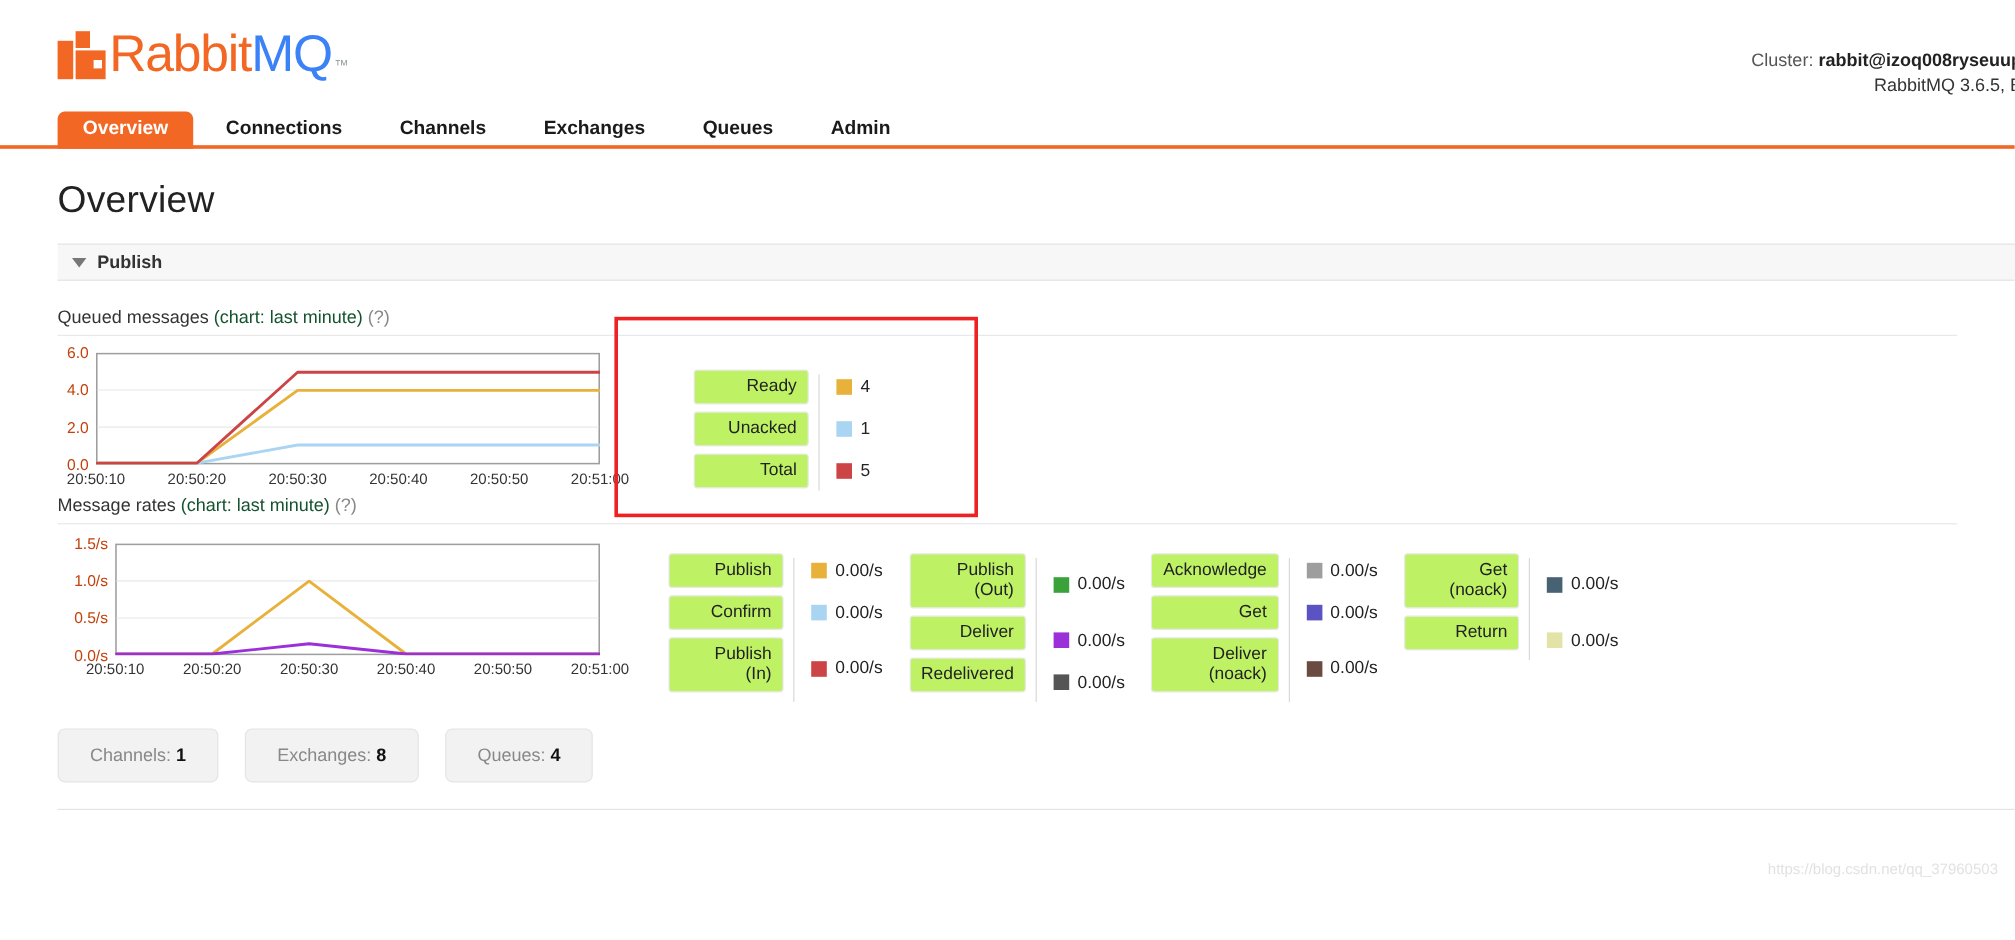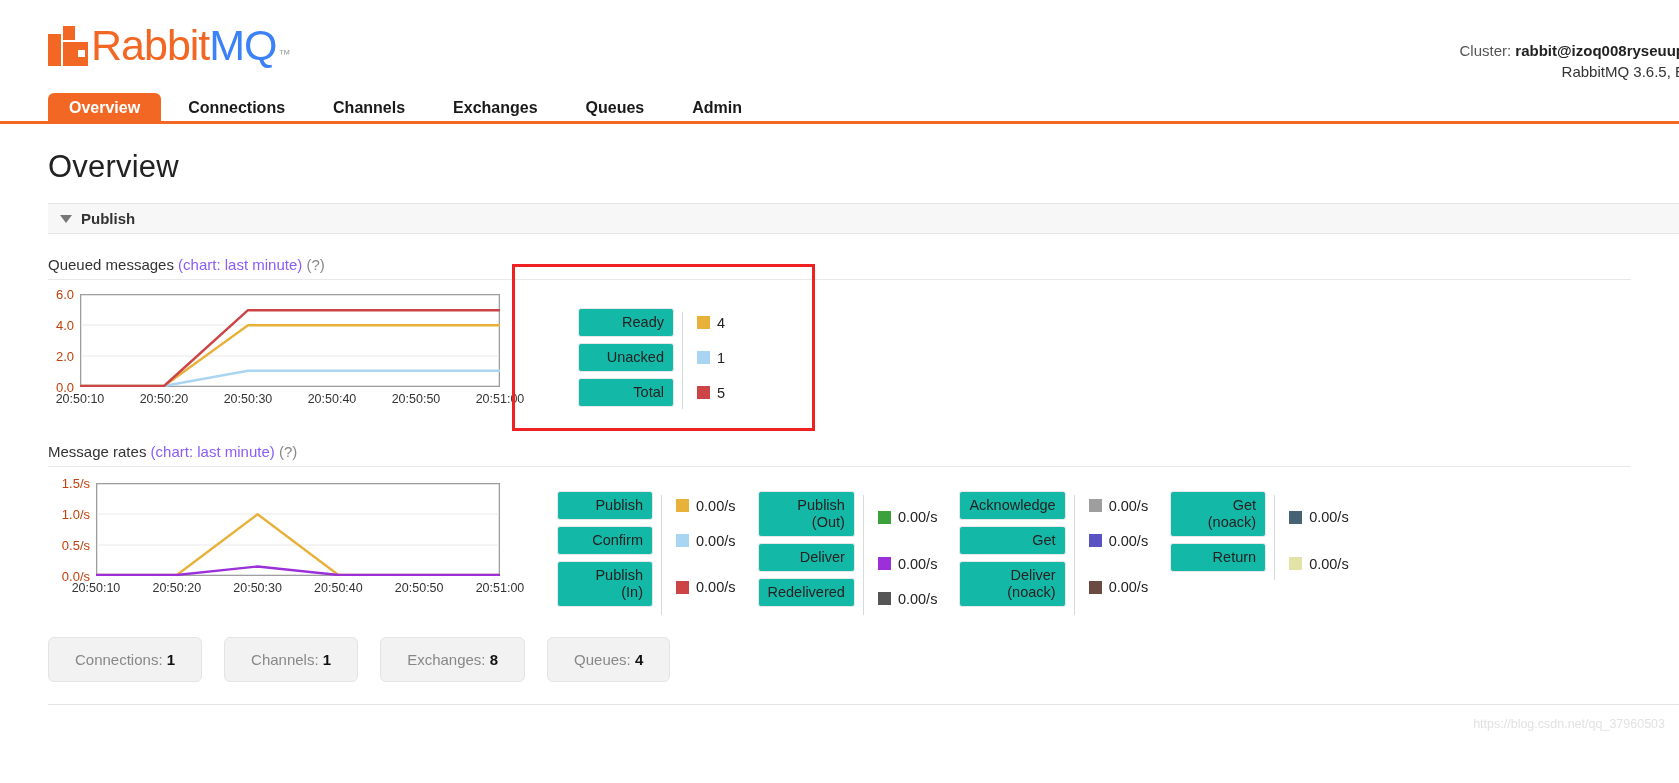--- a/index.html
+++ b/index.html
@@ -137,21 +137,21 @@
     color: #333;
   }
 
   .block-label {
     font-size: 15px;
     color: #333;
     padding-bottom: 6px;
     border-bottom: 1px solid #e8e8e8;
     margin-right: 48px;
   }
-  .block-label .muted { color: #8b5cf6; text-align: right; }
+  .block-label .muted { color: #14532d; text-align: right; }
   .block-label .q { color: #888; cursor: pointer; }
 
   
   .chart-row {
     display: flex;
     align-items: flex-start;
     position: relative;
   }
   .chart-wrap { position: relative; }
   .chart-area { position: relative; }
@@ -186,21 +186,21 @@
   }
   .legend-labels { display: flex; flex-direction: column; }
   .legend-values { display: flex; flex-direction: column; }
   .legend-divider {
     width: 1px;
     background: #d9d9d9;
     margin: 4px 14px 4px 8px;
     align-self: stretch;
   }
   .lg-label {
-    background: #14b8a6;
+    background: #bef264;
     border: 1px solid #e8e8e8;
     border-radius: 3px;
     font-size: 14.5px;
     color: #222;
     text-align: right;
     padding: 5px 9px;
     margin-bottom: 6px;
     min-width: 96px;
     line-height: 17px;
     white-space: pre-line;
@@ -355,21 +355,21 @@
               </div>
               <div class="lg-val">
                 <span class="swatch" style="background: rgb(204, 68, 69);"></span>
                 <span>5</span>
               </div>
             </div>
         </div>
       </div>
     </div>
 
-    <div class="block-label" style="width:1583px; margin-top:30px;">
+    <div class="block-label" style="width:1583px; ">
       <span>Message rates</span>
       <span class="muted">(chart: last minute)</span>
       <span class="q">(?)</span>
     </div>
 
     <div class="chart-row" style="margin-top:16px;">
       <div class="chart-wrap" style="margin-left:48px; width:445px;">
         <div class="chart-area" id="chart-rates" style="width:404px; height:93px;">
             <svg width="404" height="93" style="display: block;">
               <rect x="0.5" y="0.5" width="403" height="92" fill="#fff" stroke="#9e9e9e" stroke-width="1.6"></rect>
@@ -477,21 +477,20 @@
                 <span class="swatch" style="background: rgb(227, 227, 168);"></span>
                 <span>0.00/s</span>
               </div>
             </div>
           </div>
         </div>
     </div>
 
 
     <div class="counts-row" id="counts-row">
-        <div class="count-pill"><span>Connections: </span><b>1</b></div>
         <div class="count-pill"><span>Channels: </span><b>1</b></div>
         <div class="count-pill"><span>Exchanges: </span><b>8</b></div>
         <div class="count-pill"><span>Queues: </span><b>4</b></div>
       </div>
 
     <div class="bottom-rule"></div>
   </div>
 
   <div class="annot-box" style="left:512px; top:264px; width:303px; height:167px;"></div>
 

